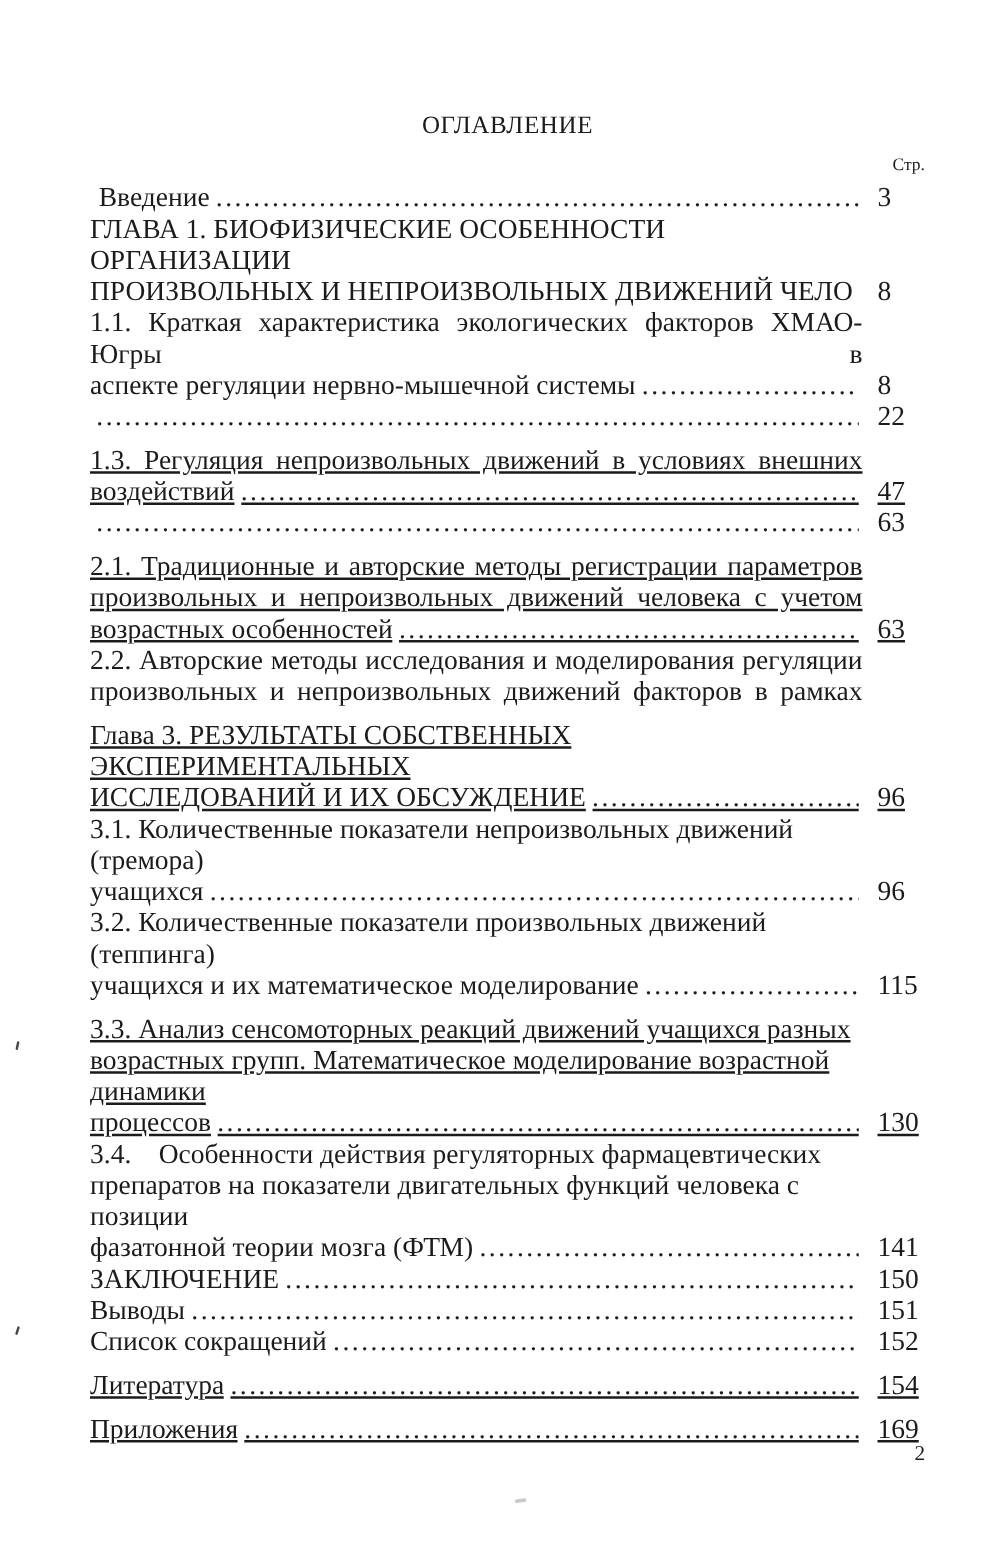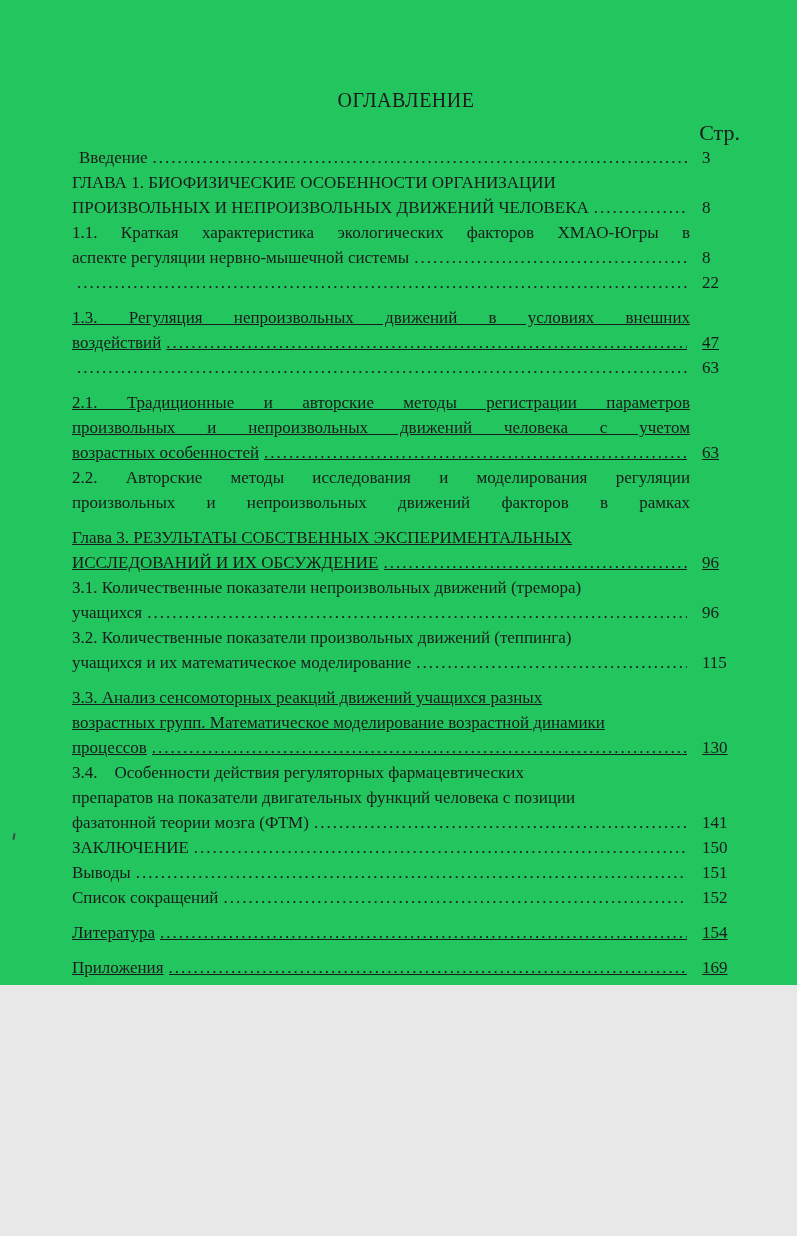--- a/index.html
+++ b/index.html
@@ -1,48 +1,48 @@
 <!DOCTYPE html>
 <html><head>
 <meta charset="utf-8">
 <style>
   html, body { margin: 0; padding: 0; background: #e8e8e8; }
   .page {
     position: relative;
     width: 797px;
-    height: 985px;
-    background: #22c55e;
+    height: 1236px;
+    background: #ffffff;
     color: #1b1b1b;
     font-family: "Liberation Serif", "DejaVu Serif", serif;
     overflow: hidden;
     margin: 0 auto;
   }
   .content {
     padding: 86px 57px 0 72px;
   }
   .title {
     font-size: 20px;
     line-height: 28px;
     font-weight: normal;
     text-align: center;
     margin: 0;
     letter-spacing: 0.5px;
   }
   .col-header {
-    font-size: 22px;
+    font-size: 14px;
     line-height: 25px;
     text-align: right;
     margin-top: 6px;
   }
   .entries { width: 668px; }
   .entry { margin: 0; }
   .entry.gap { margin-top: 10px; text-decoration: underline; }
   .entry.indent { padding-left: 7px; }
   .line {
-    font-size: 17px;
+    font-size: 22px;
     line-height: 25px;
     white-space: normal;
   }
   .line.plain { width: 618px; }
   .line.just {
     width: 618px;
     text-align: justify;
     text-align-last: justify;
     text-justify: inter-word;
   }

